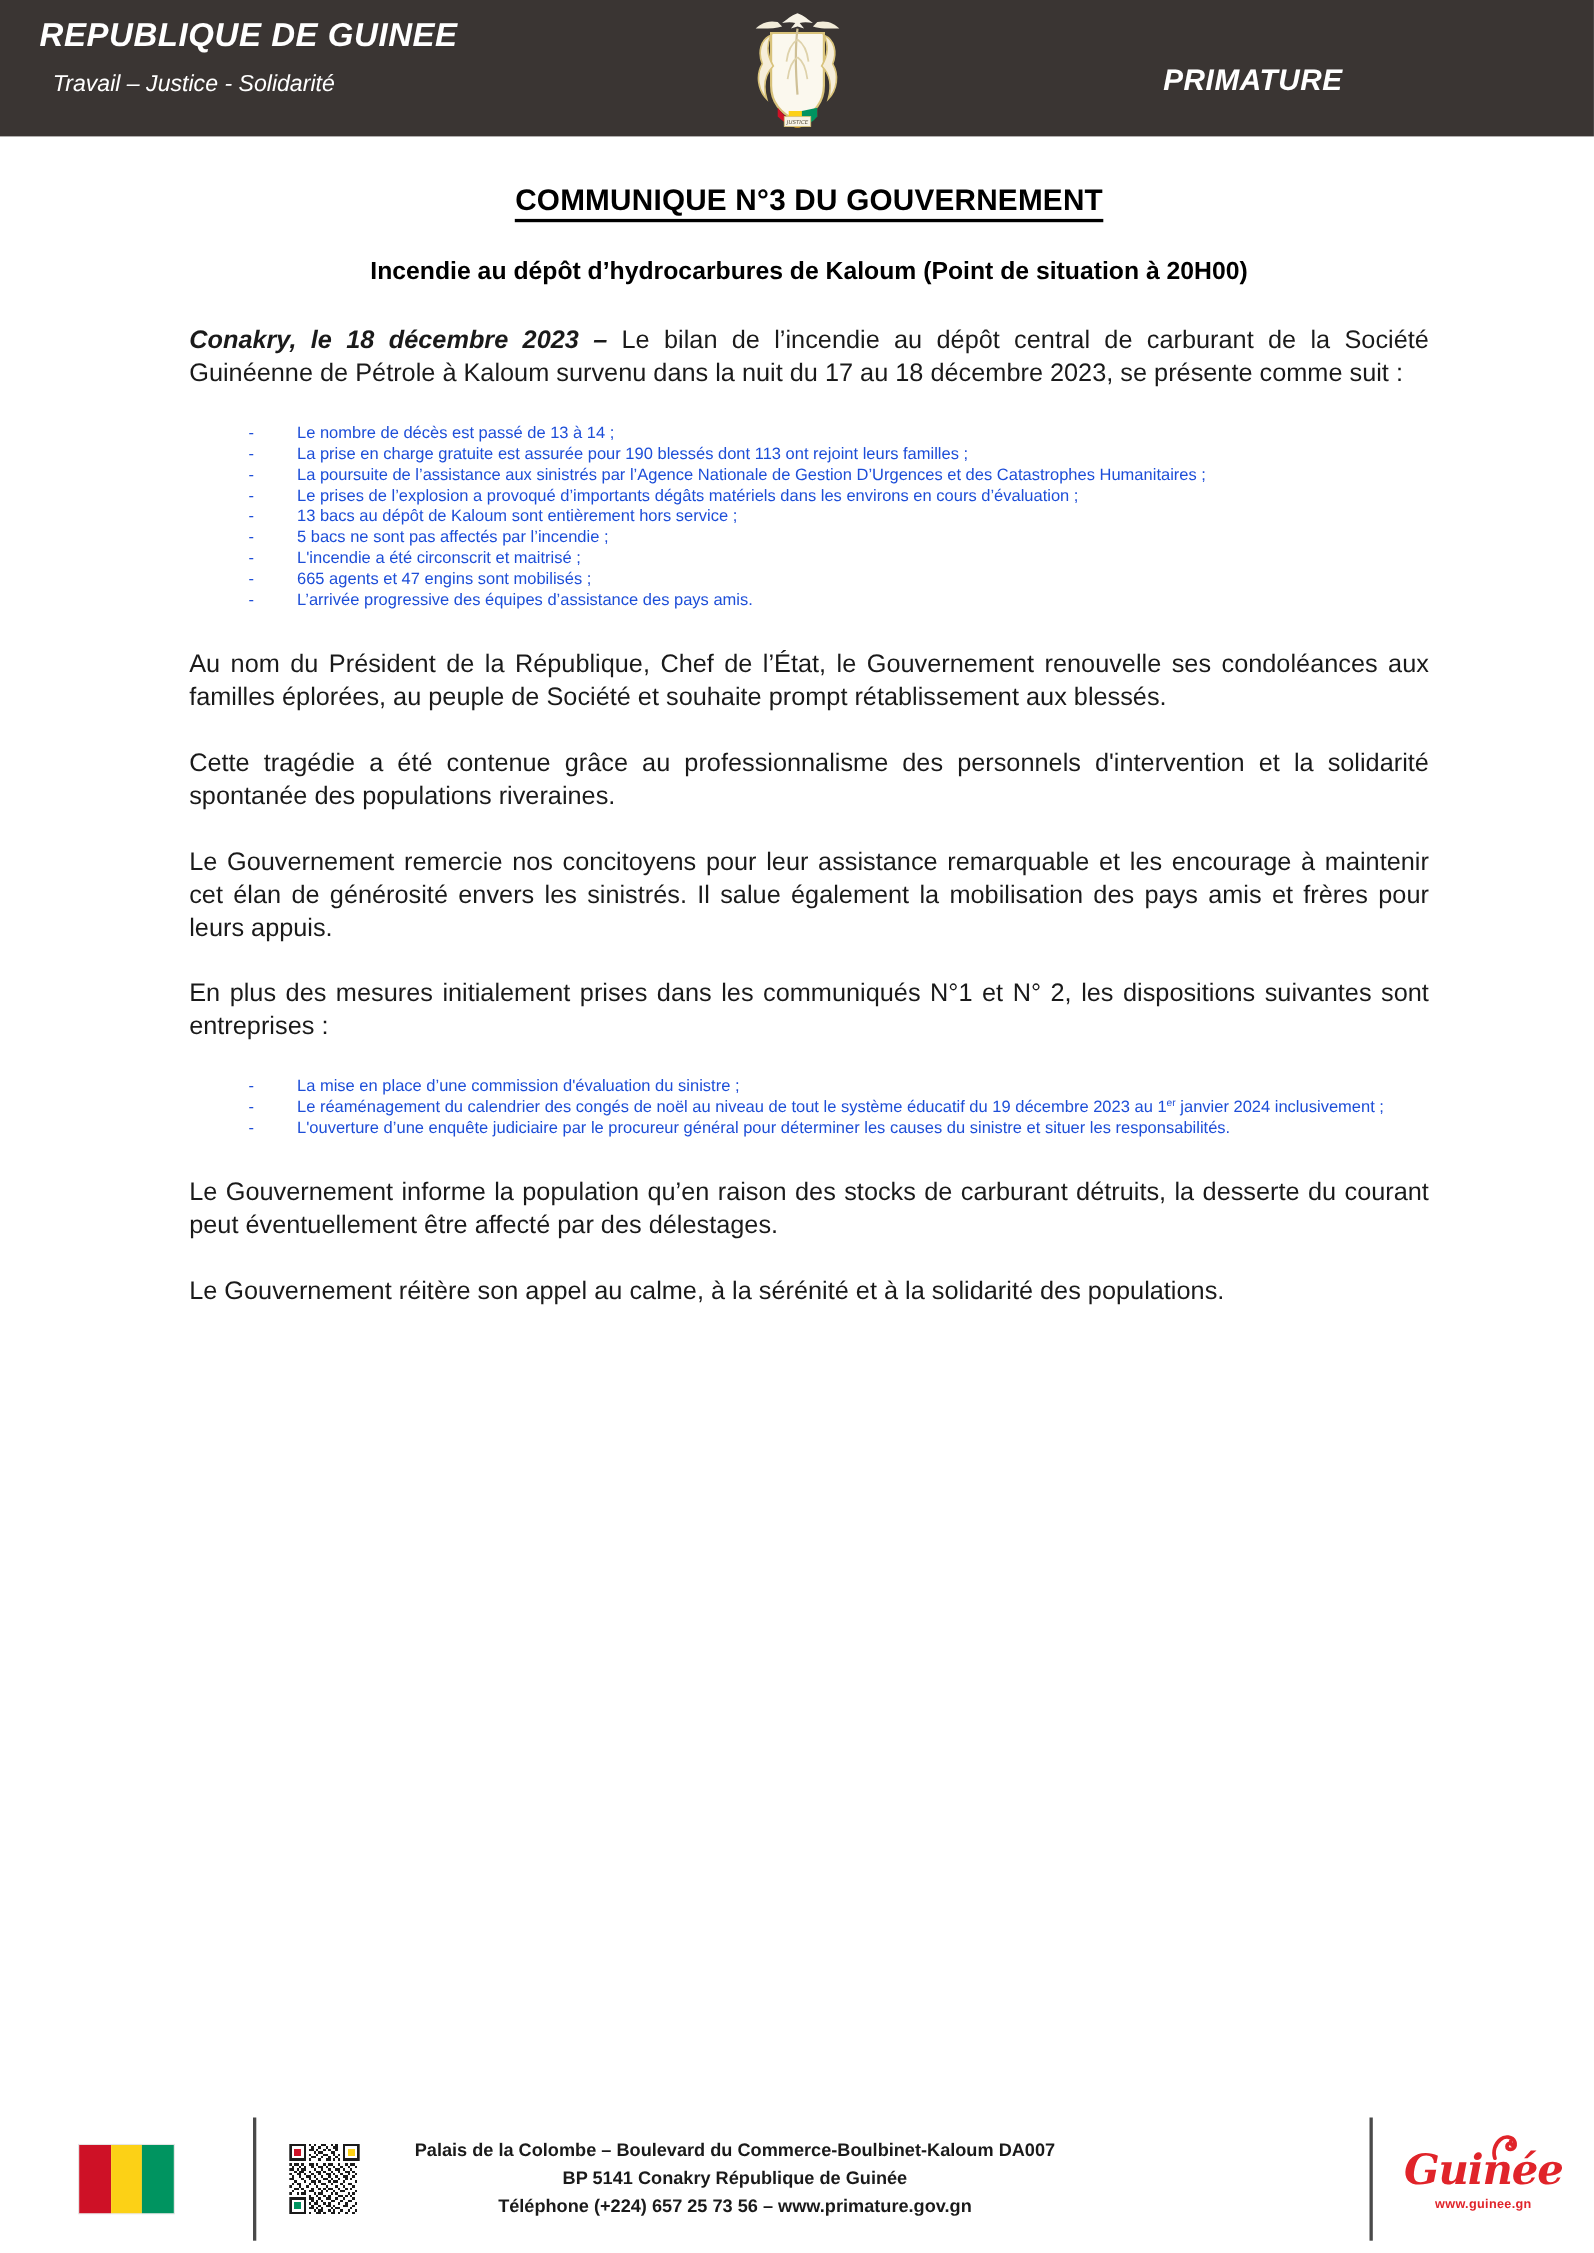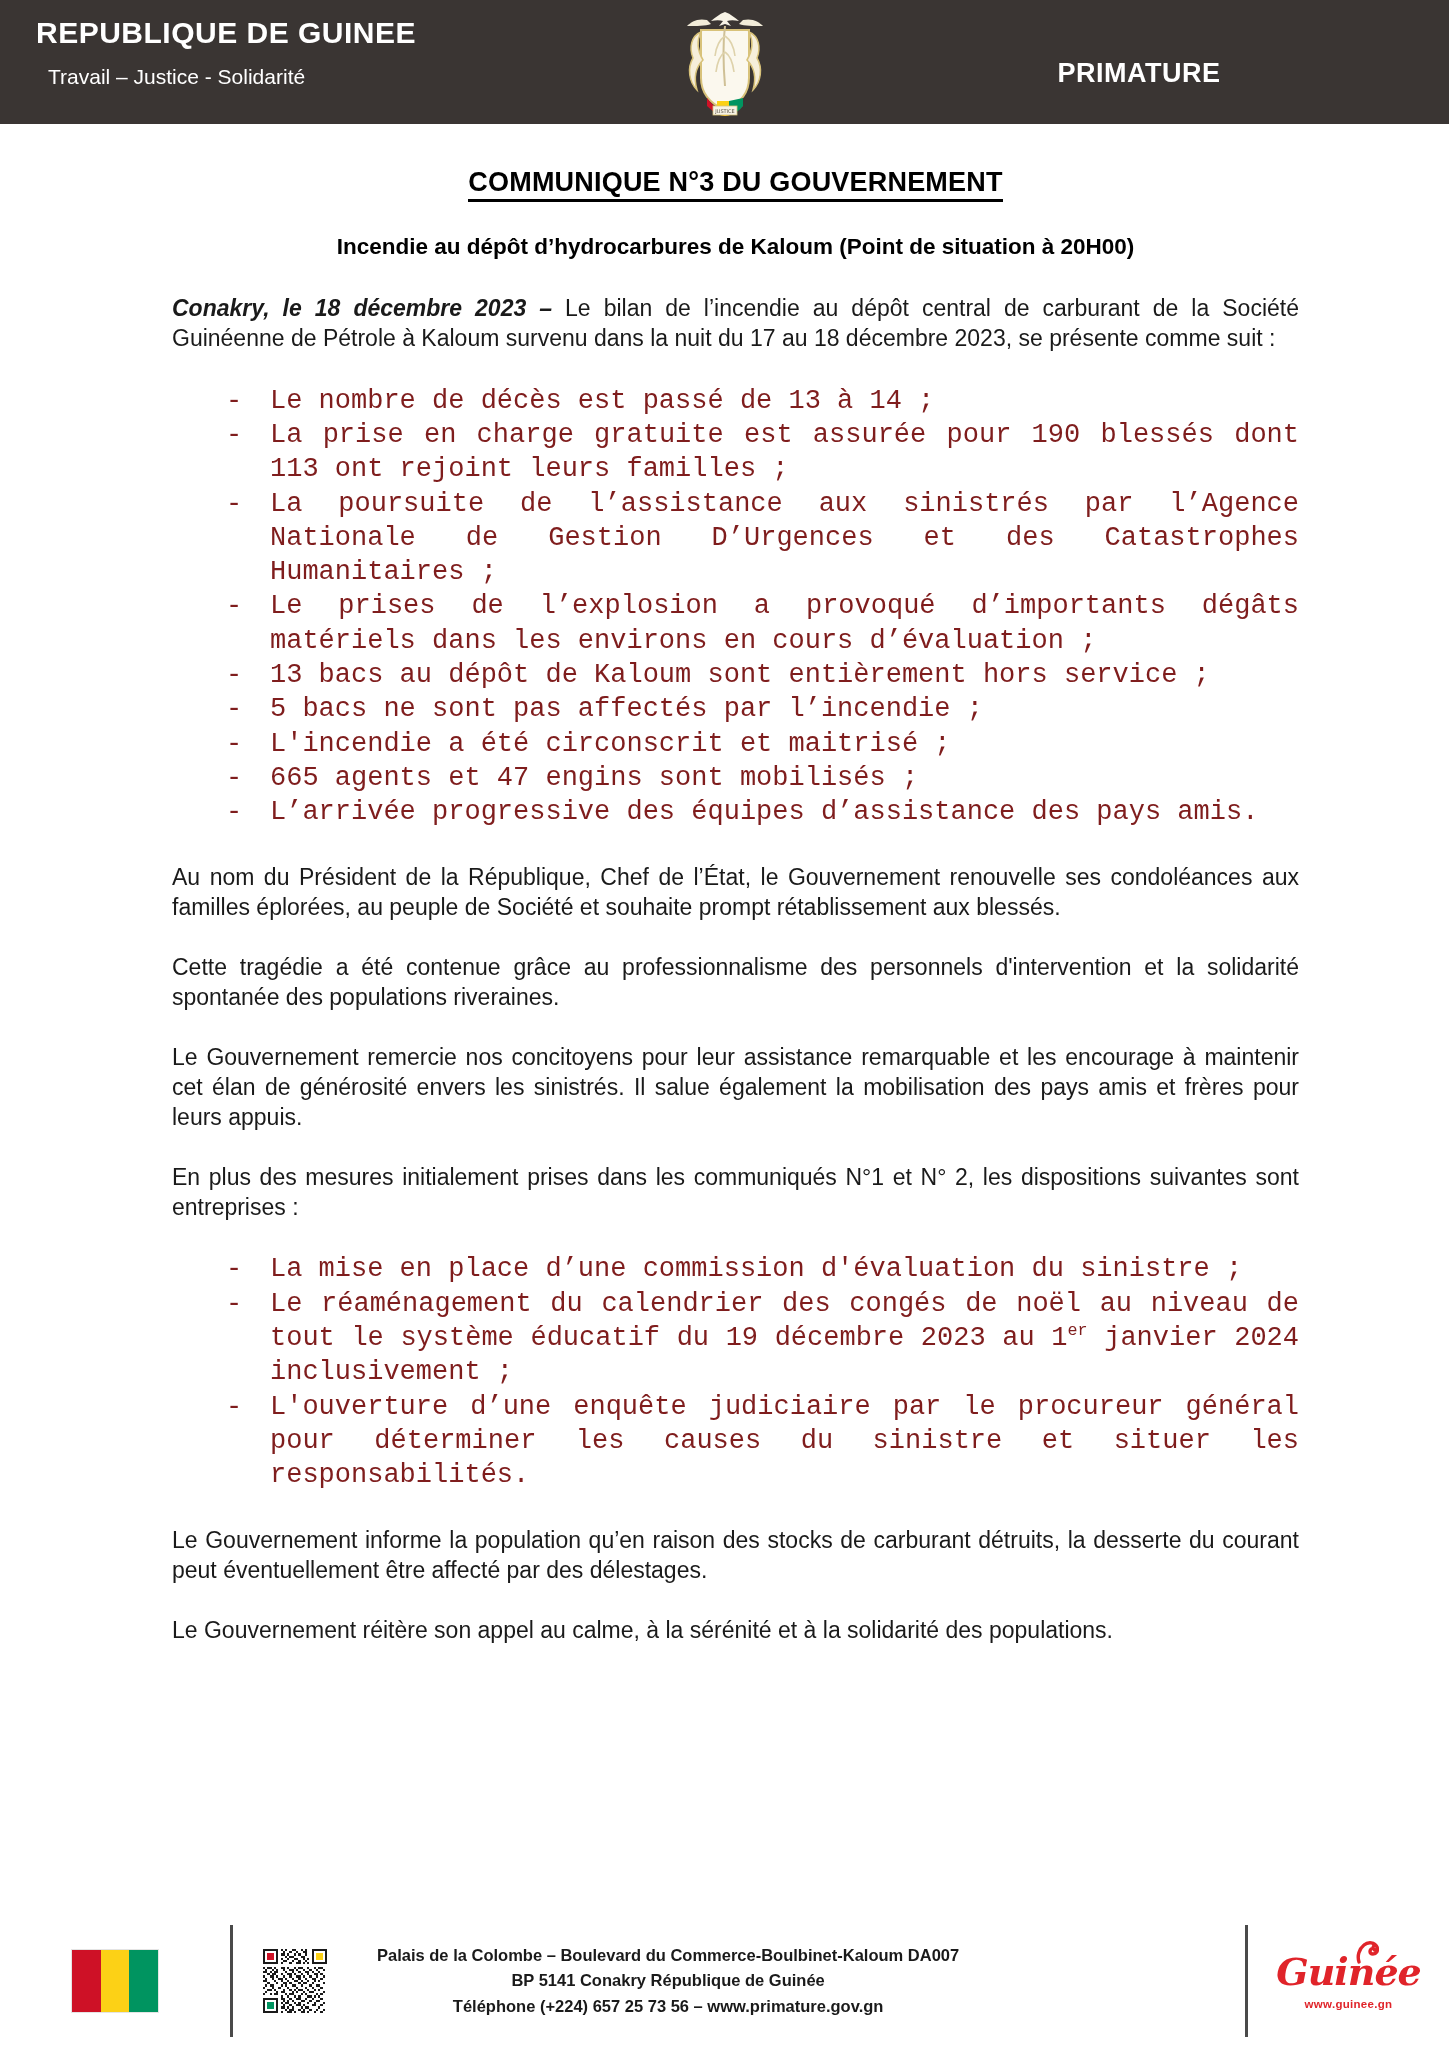--- a/index.html
+++ b/index.html
@@ -18,20 +18,21 @@
   }
 
   
   .header {
     position: relative;
     width: 1449px;
     height: 124px;
     background: #3a3533;
     box-sizing: border-box;
     overflow: hidden;
+    font-style: italic;
   }
   .header-left {
     position: absolute;
     left: 36px;
     top: 16px;
     width: 560px;
   }
   .header-country {
     font-size: 30px;
     font-weight: bold;
@@ -112,26 +113,25 @@
   .gap-lg { height: 34px; }
   .gap-md { height: 30px; }
 
   ul.dash-list {
     list-style: none;
     margin: 0;
     padding: 0 0 0 46px;
   }
   ul.dash-list > li {
     position: relative;
-    font-size: 27px;
+    font-size: 15px;
     line-height: 1.27;
     text-align: justify;
     padding-left: 52px;
-    color: #7f1d1d;
-    font-family: Liberation Mono, monospace;
+    color: #1d4ed8;
   }
   ul.dash-list > li::before {
     content: "-";
     position: absolute;
     left: 8px;
     top: 0;
   }
   sup.ord {
     font-size: 0.62em;
     vertical-align: super;

